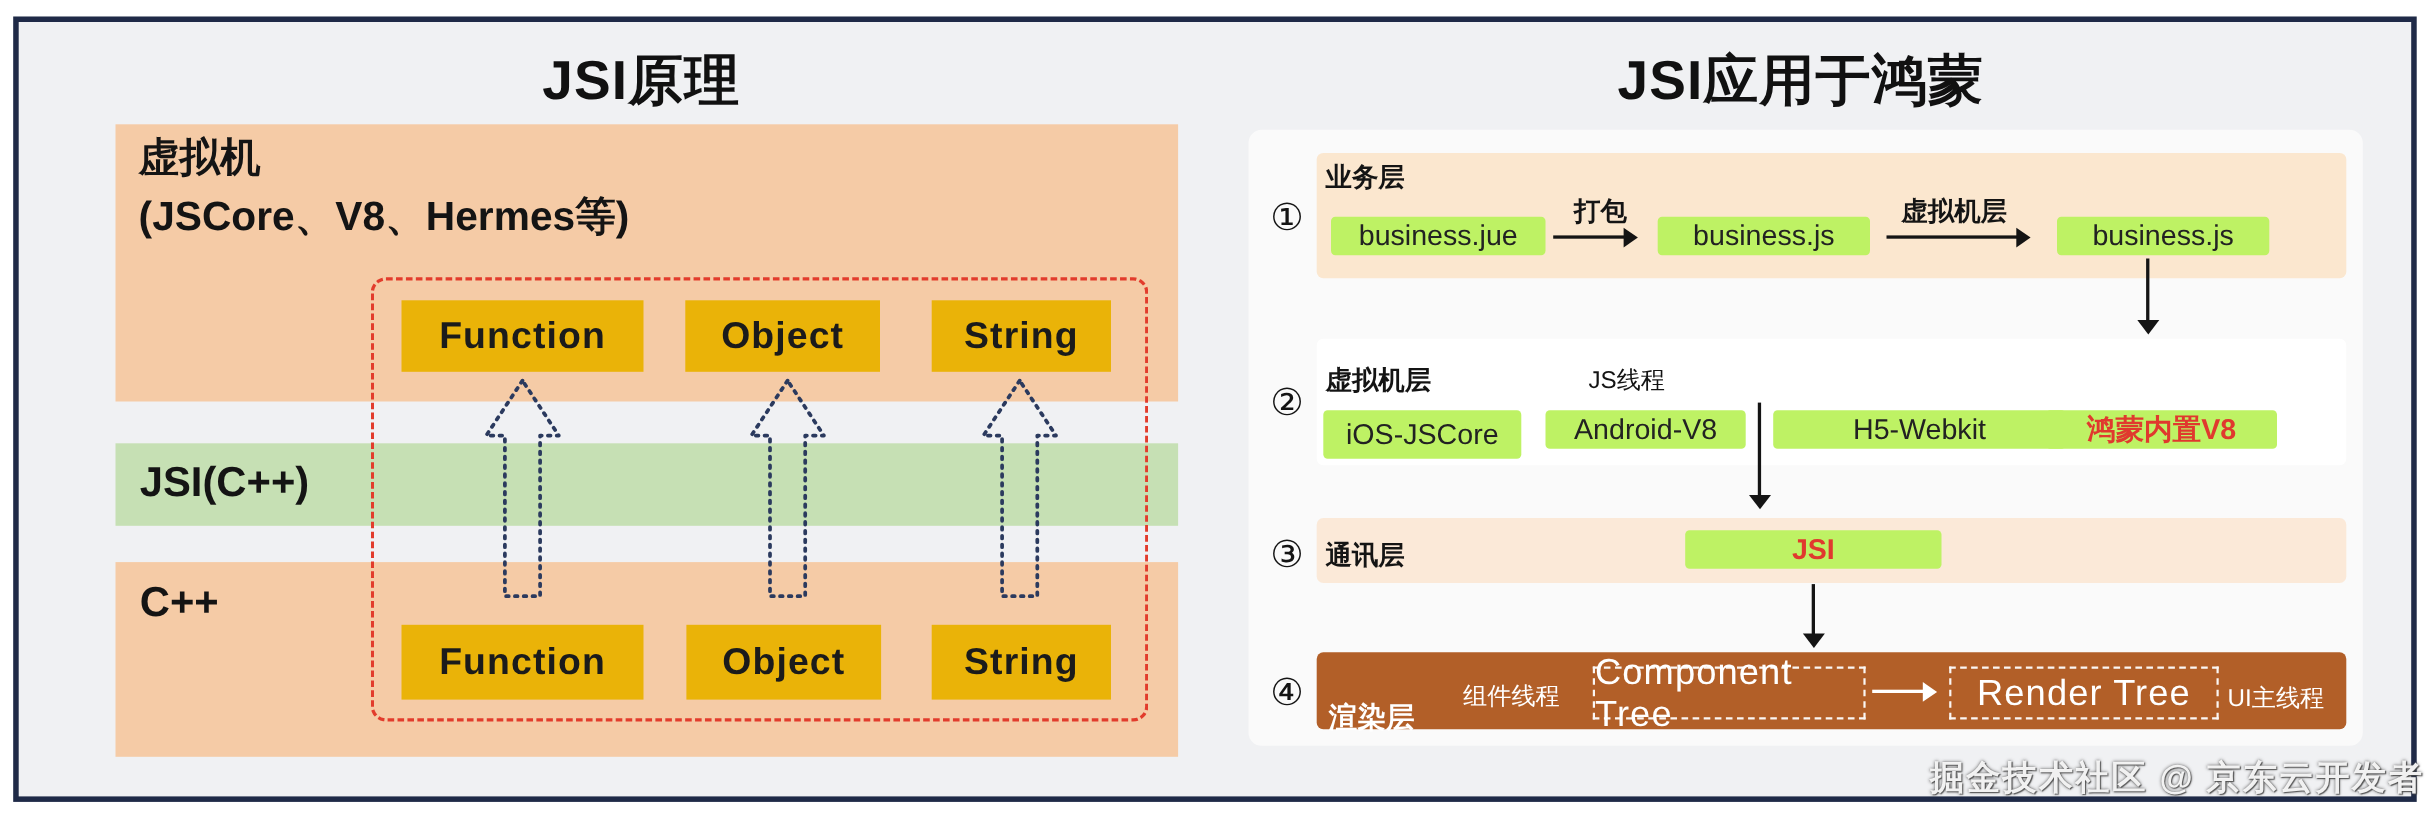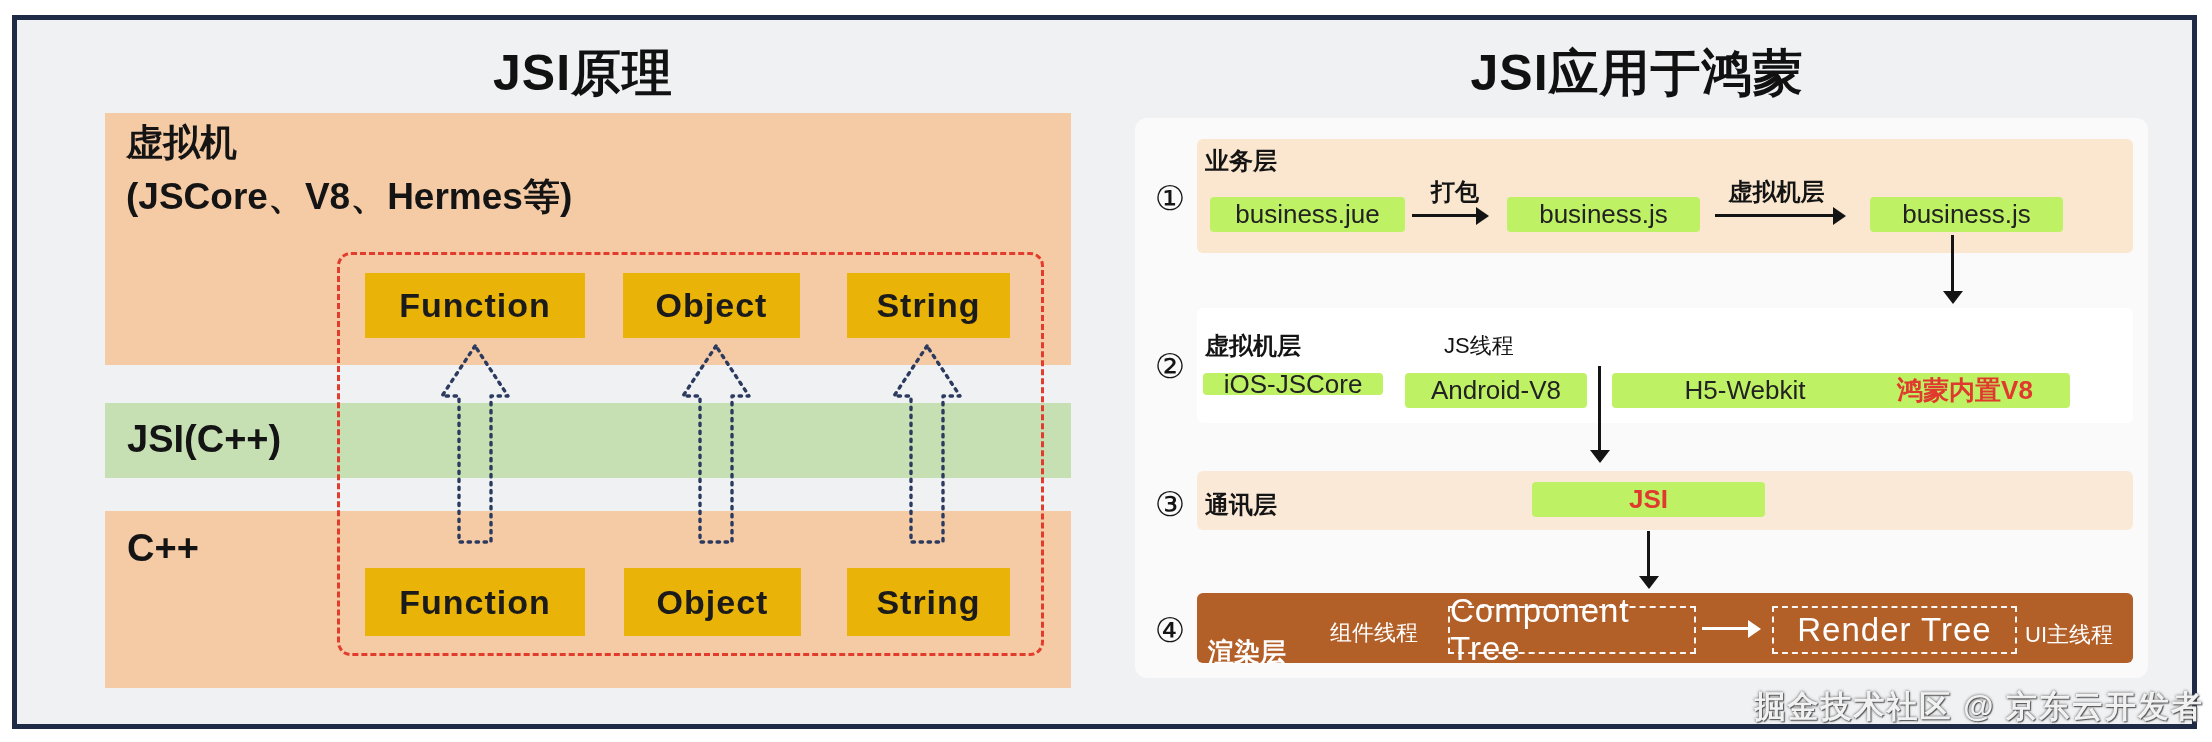--- a/index.html
+++ b/index.html
@@ -106,21 +106,21 @@
   <div class="graybox" style="left:1507px;top:197px;width:193px;height:35px;">business.js</div>
   <div class="arrow-caption" style="left:1710px;top:176px;width:133px;">虚拟机层</div>
   <div class="harrow" style="left:1715px;top:214px;width:120px;"></div>
   <div class="graybox" style="left:1870px;top:197px;width:193px;height:35px;">business.js</div>
 
   <div class="varrow" style="left:1951px;top:235px;height:57px;"></div>
 
   <div class="row r2" style="top:308px;height:115px;"></div>
   <div class="cn-label" style="left:1205px;top:330px;">虚拟机层</div>
   <div class="thin-label" style="left:1444px;top:331px;">JS线程</div>
-  <div class="graybox" style="left:1203px;top:373px;width:180px;height:22px;">iOS-JSCore</div>
+  <div class="graybox" style="left:1203px;top:373px;width:180px;height:44px;">iOS-JSCore</div>
   <div class="graybox" style="left:1405px;top:373px;width:182px;height:35px;">Android-V8</div>
   <div class="graybox" style="left:1612px;top:373px;width:266px;height:35px;">H5-Webkit</div>
   <div class="graybox red-text" style="left:1860px;top:373px;width:210px;height:35px;">鸿蒙内置V8</div>
 
   <div class="varrow" style="left:1598px;top:366px;height:85px;"></div>
 
   <div class="row r3" style="top:471px;height:59px;"></div>
   <div class="cn-label" style="left:1205px;top:489px;">通讯层</div>
   <div class="graybox red-text" style="left:1532px;top:482px;width:233px;height:35px;">JSI</div>
 

